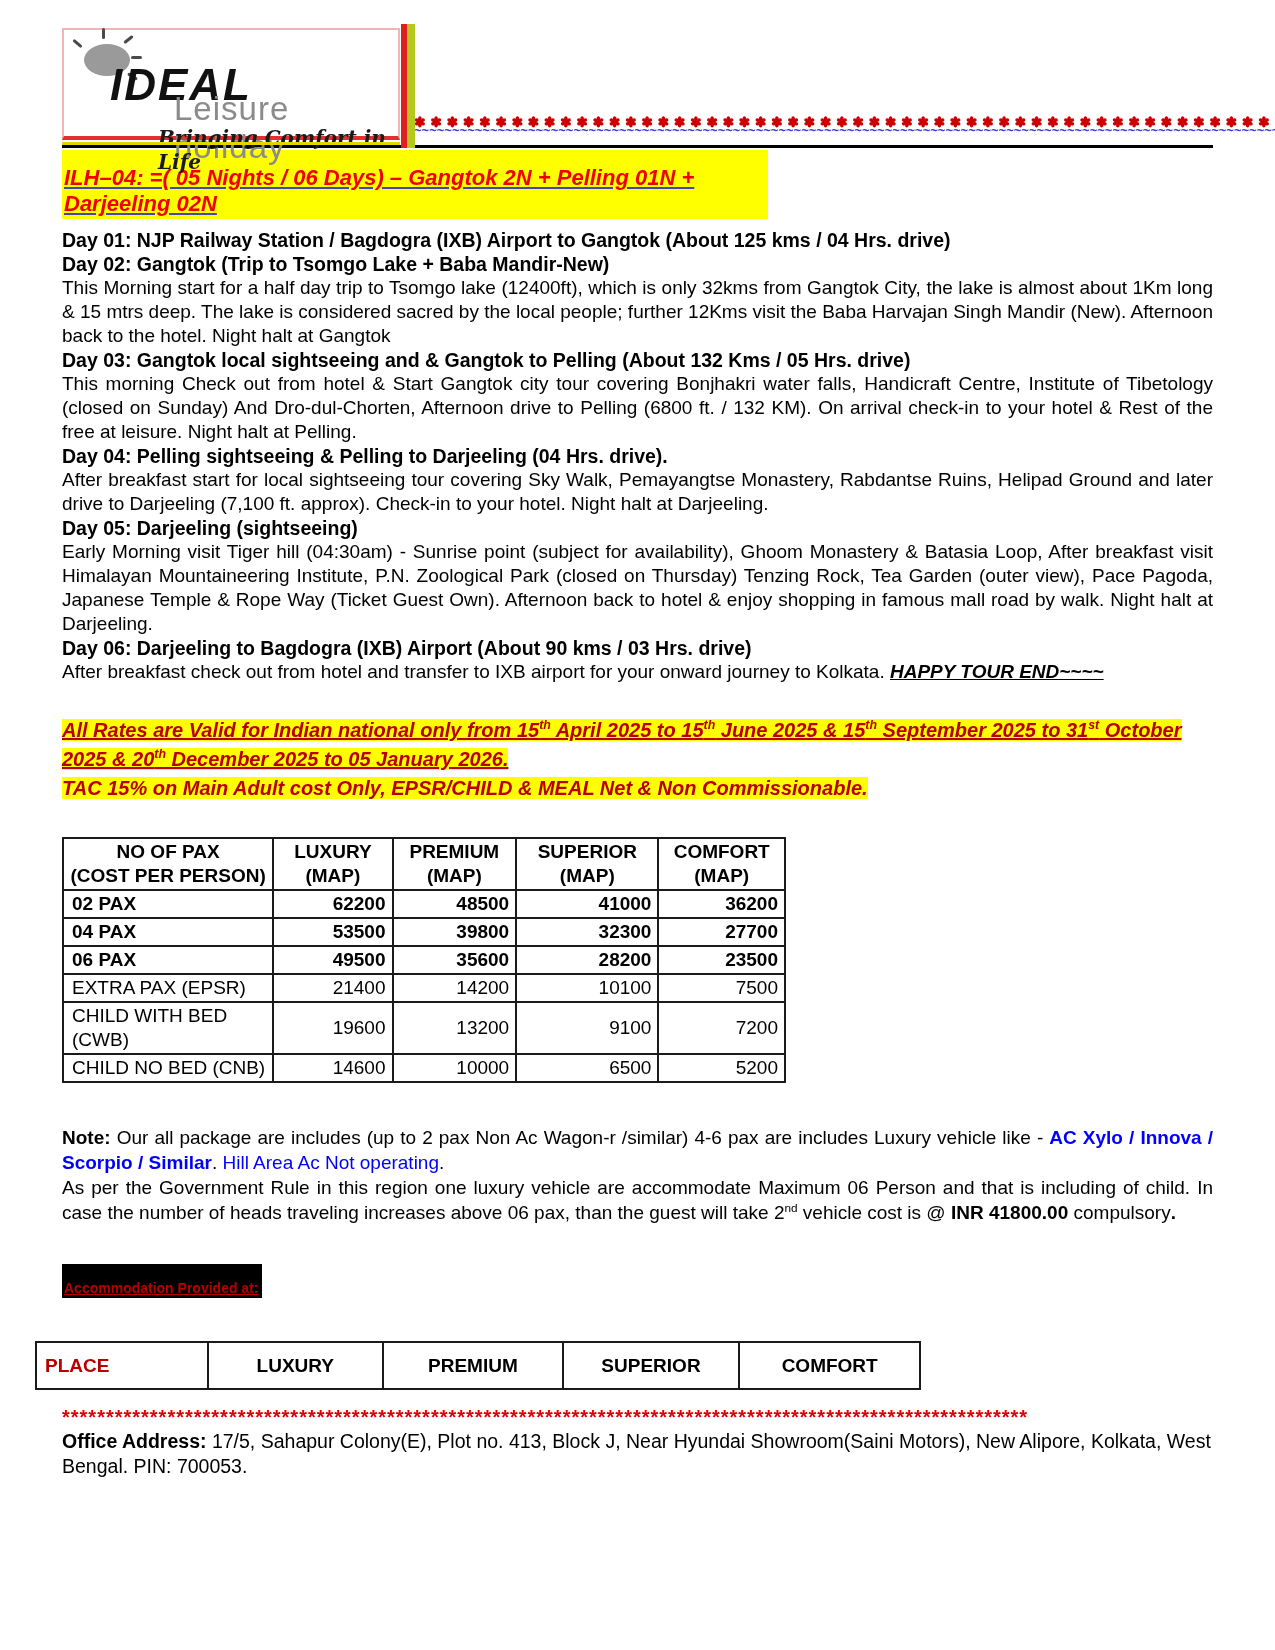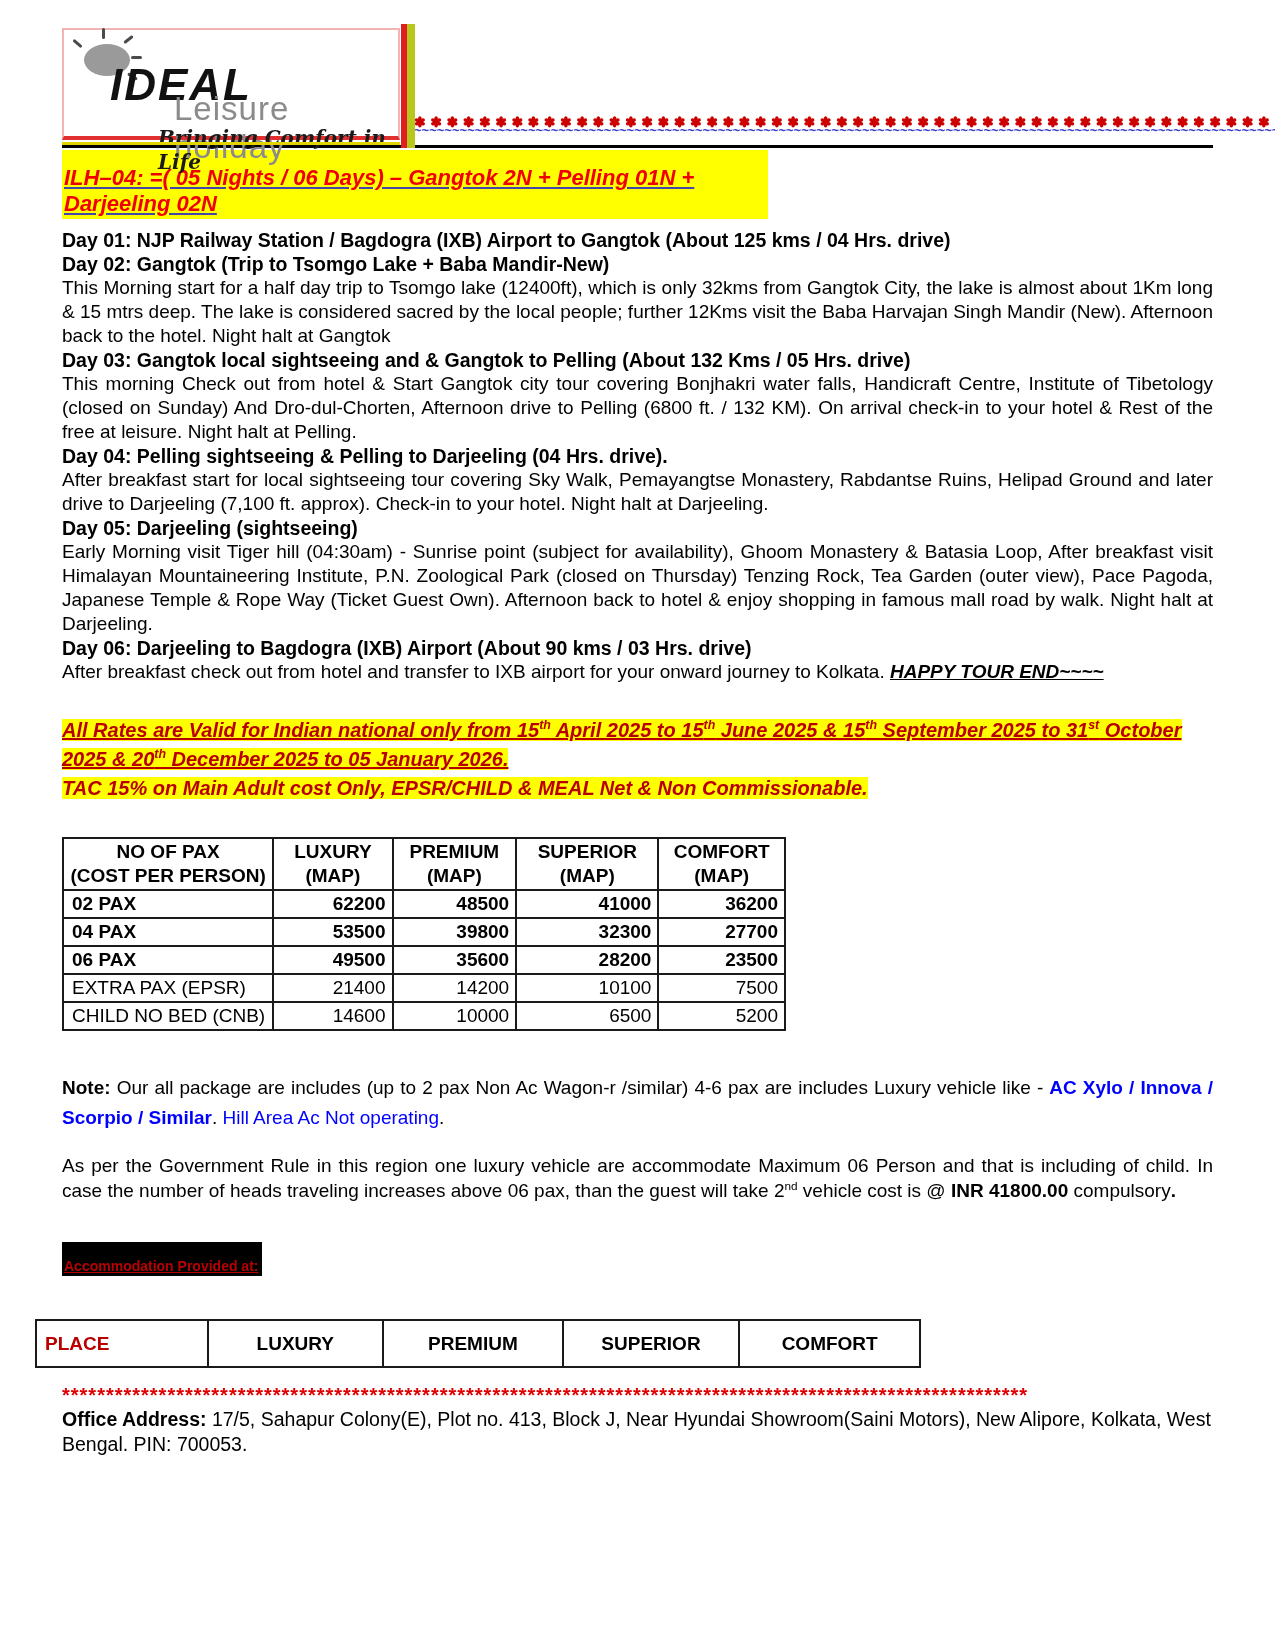--- a/index.html
+++ b/index.html
@@ -63,23 +63,23 @@
   
   .price-table { border-collapse:collapse; margin-top:34px; width:724px; font-size:19px; }
   .price-table th, .price-table td { border:2px solid #1a1a1a; padding:1px 6px; line-height:24px; }
   .price-table th { font-weight:bold; text-align:center; }
   .price-table td { text-align:right; }
   .price-table td.lbl { text-align:left; padding-left:8px; }
   .price-table tr.bold-row td { font-weight:bold; }
   .col-pax { width:300px; } .col-lux { width:142px; } .col-pre { width:140px; } .col-sup { width:166px; } .col-com { width:140px; }
 
   
-  .note-block { margin-top:42px; font-size:19px; line-height:30px; text-align:justify; }
+  .note-block { margin-top:42px; font-size:19px; line-height:25px; text-align:justify; }
   .blue { color:#0000ff; }
-  .gov-para { font-size:19px; line-height:25px; text-align:justify;margin-top:20px; }
+  .gov-para { font-size:19px; line-height:25px; text-align:justify; }
 
   
   .supplement { margin-top:28px; text-align:center; font-size:19.5px; line-height:26px; }
   .supplement .head { color:#0000ff; font-weight:bold; }
 
   
   .accom-heading { margin-top:54px; }
   .accom-heading span {
     background:#000000; color:#b80000; font-weight:bold; font-size:14px;
     text-decoration:underline; text-decoration-color:#b80000; padding:16px 4px 2px 2px;
@@ -180,20 +180,27 @@
       <td>23500</td>
     </tr>
     <tr>
       <td class="lbl">EXTRA PAX (EPSR)</td>
       <td>21400</td>
       <td>14200</td>
       <td>10100</td>
       <td>7500</td>
     </tr>
     <tr>
+      <td class="lbl">CHILD WITH BED (CWB)</td>
+      <td>19600</td>
+      <td>13200</td>
+      <td>9100</td>
+      <td>7200</td>
+    </tr>
+    <tr>
       <td class="lbl">CHILD NO BED (CNB)</td>
       <td>14600</td>
       <td>10000</td>
       <td>6500</td>
       <td>5200</td>
     </tr>
   </tbody>
     </table>
 
   <div class="note-block"><b>Note:</b> Our all package are includes (up to 2 pax Non Ac Wagon-r /similar) 4-6 pax are includes Luxury vehicle like - <b class="blue">AC Xylo / Innova / Scorpio / Similar</b>. <span class="blue">Hill Area Ac Not operating</span>.</div>

